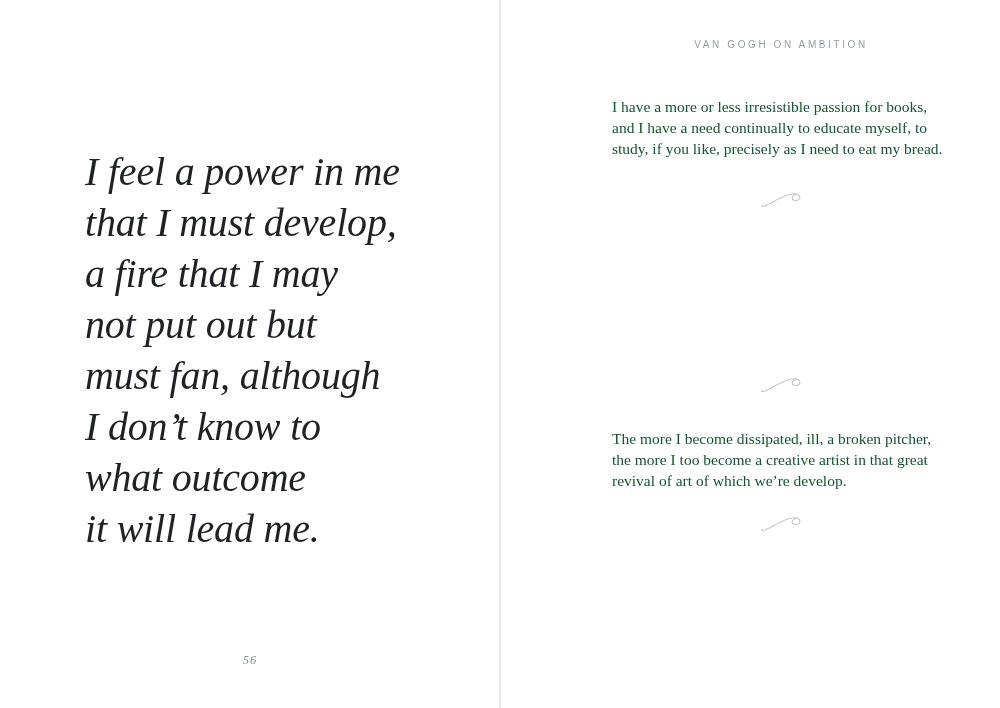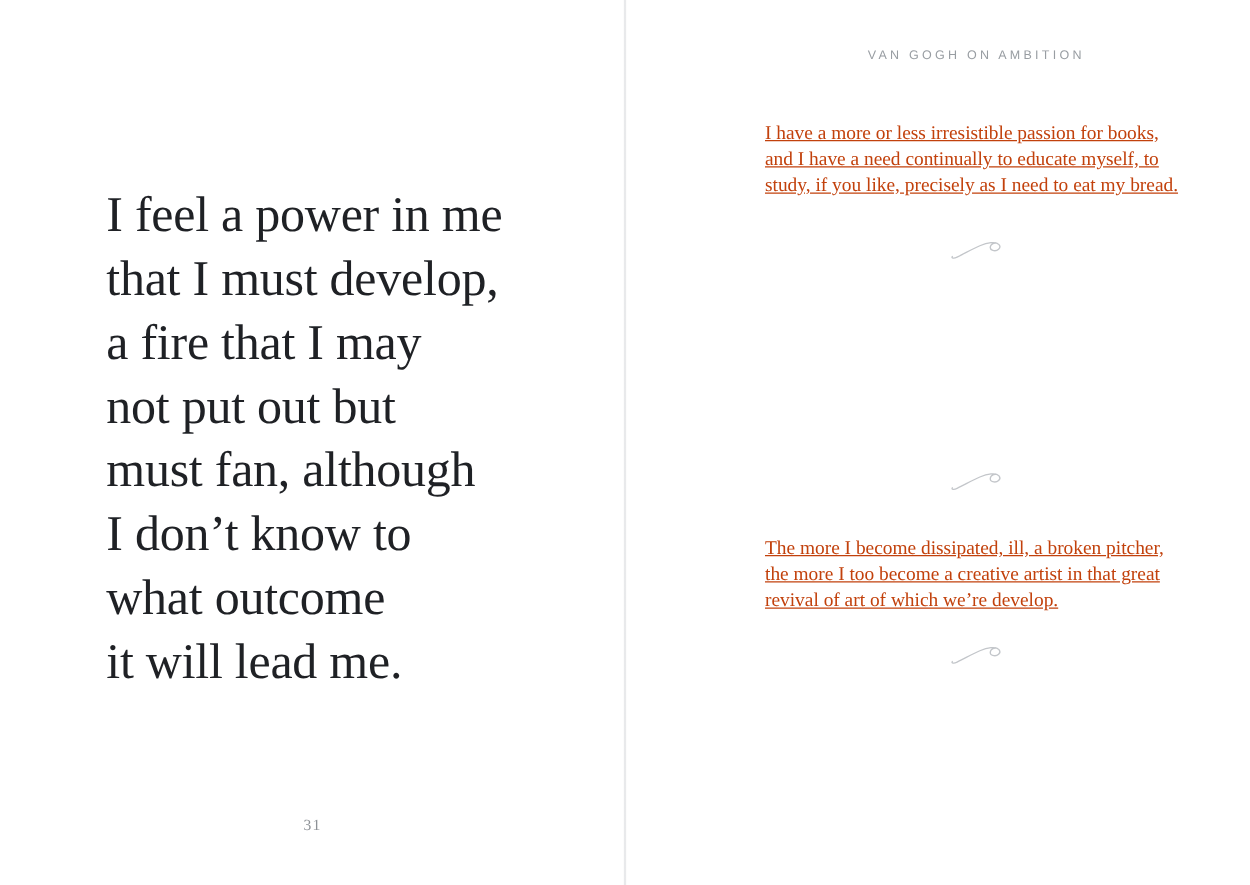--- a/index.html
+++ b/index.html
@@ -23,21 +23,21 @@
     width: 2px;
     height: 708px;
     background: linear-gradient(to right, #f2f3f4, #e2e3e5, #f2f3f4);
   }
   .page {
     position: absolute;
     top: 0;
     width: 500px;
     height: 708px;
   }
-  .page-left { left: 0; }
+  .page-left { left: 0; font-style: italic; }
   .page-right { left: 520px; }
 
   .big-quote {
     position: absolute;
     left: 85px;
     top: 146px;
     width: 380px;
     font-size: 40px;
     line-height: 51px;
     letter-spacing: -0.2px;
@@ -57,23 +57,22 @@
     letter-spacing: 2.6px;
     color: #989da2;
   }
 
   .body-par {
     position: absolute;
     left: 92px;
     width: 345px;
     font-size: 15.5px;
     line-height: 21px;
-    color: #c2410c;
+    color: #14532d;
     white-space: pre-line;
-    text-decoration: underline;
   }
   .par-1 { top: 96px; }
   .par-2 { top: 241px; }
   .par-3 { top: 428px; }
   .par-4 { top: 571px; }
 
   .ornament {
     position: absolute;
     left: 92px;
     width: 338px;
@@ -107,21 +106,21 @@
 
   <div class="page page-left">
     <div class="big-quote">I feel a power in me
 that I must develop,
 a fire that I may
 not put out but
 must fan, although
 I don’t know to
 what outcome
 it will lead me.</div>
-    <div class="page-number">31</div>
+    <div class="page-number">56</div>
   </div>
 
   <div class="gutter"></div>
 
   <div class="page page-right">
     <div class="running-header">VAN GOGH ON AMBITION</div>
 
     <div class="body-par par-1">I have a more or less irresistible passion for books,
 and I have a need continually to educate myself, to
 study, if you like, precisely as I need to eat my bread.</div>

